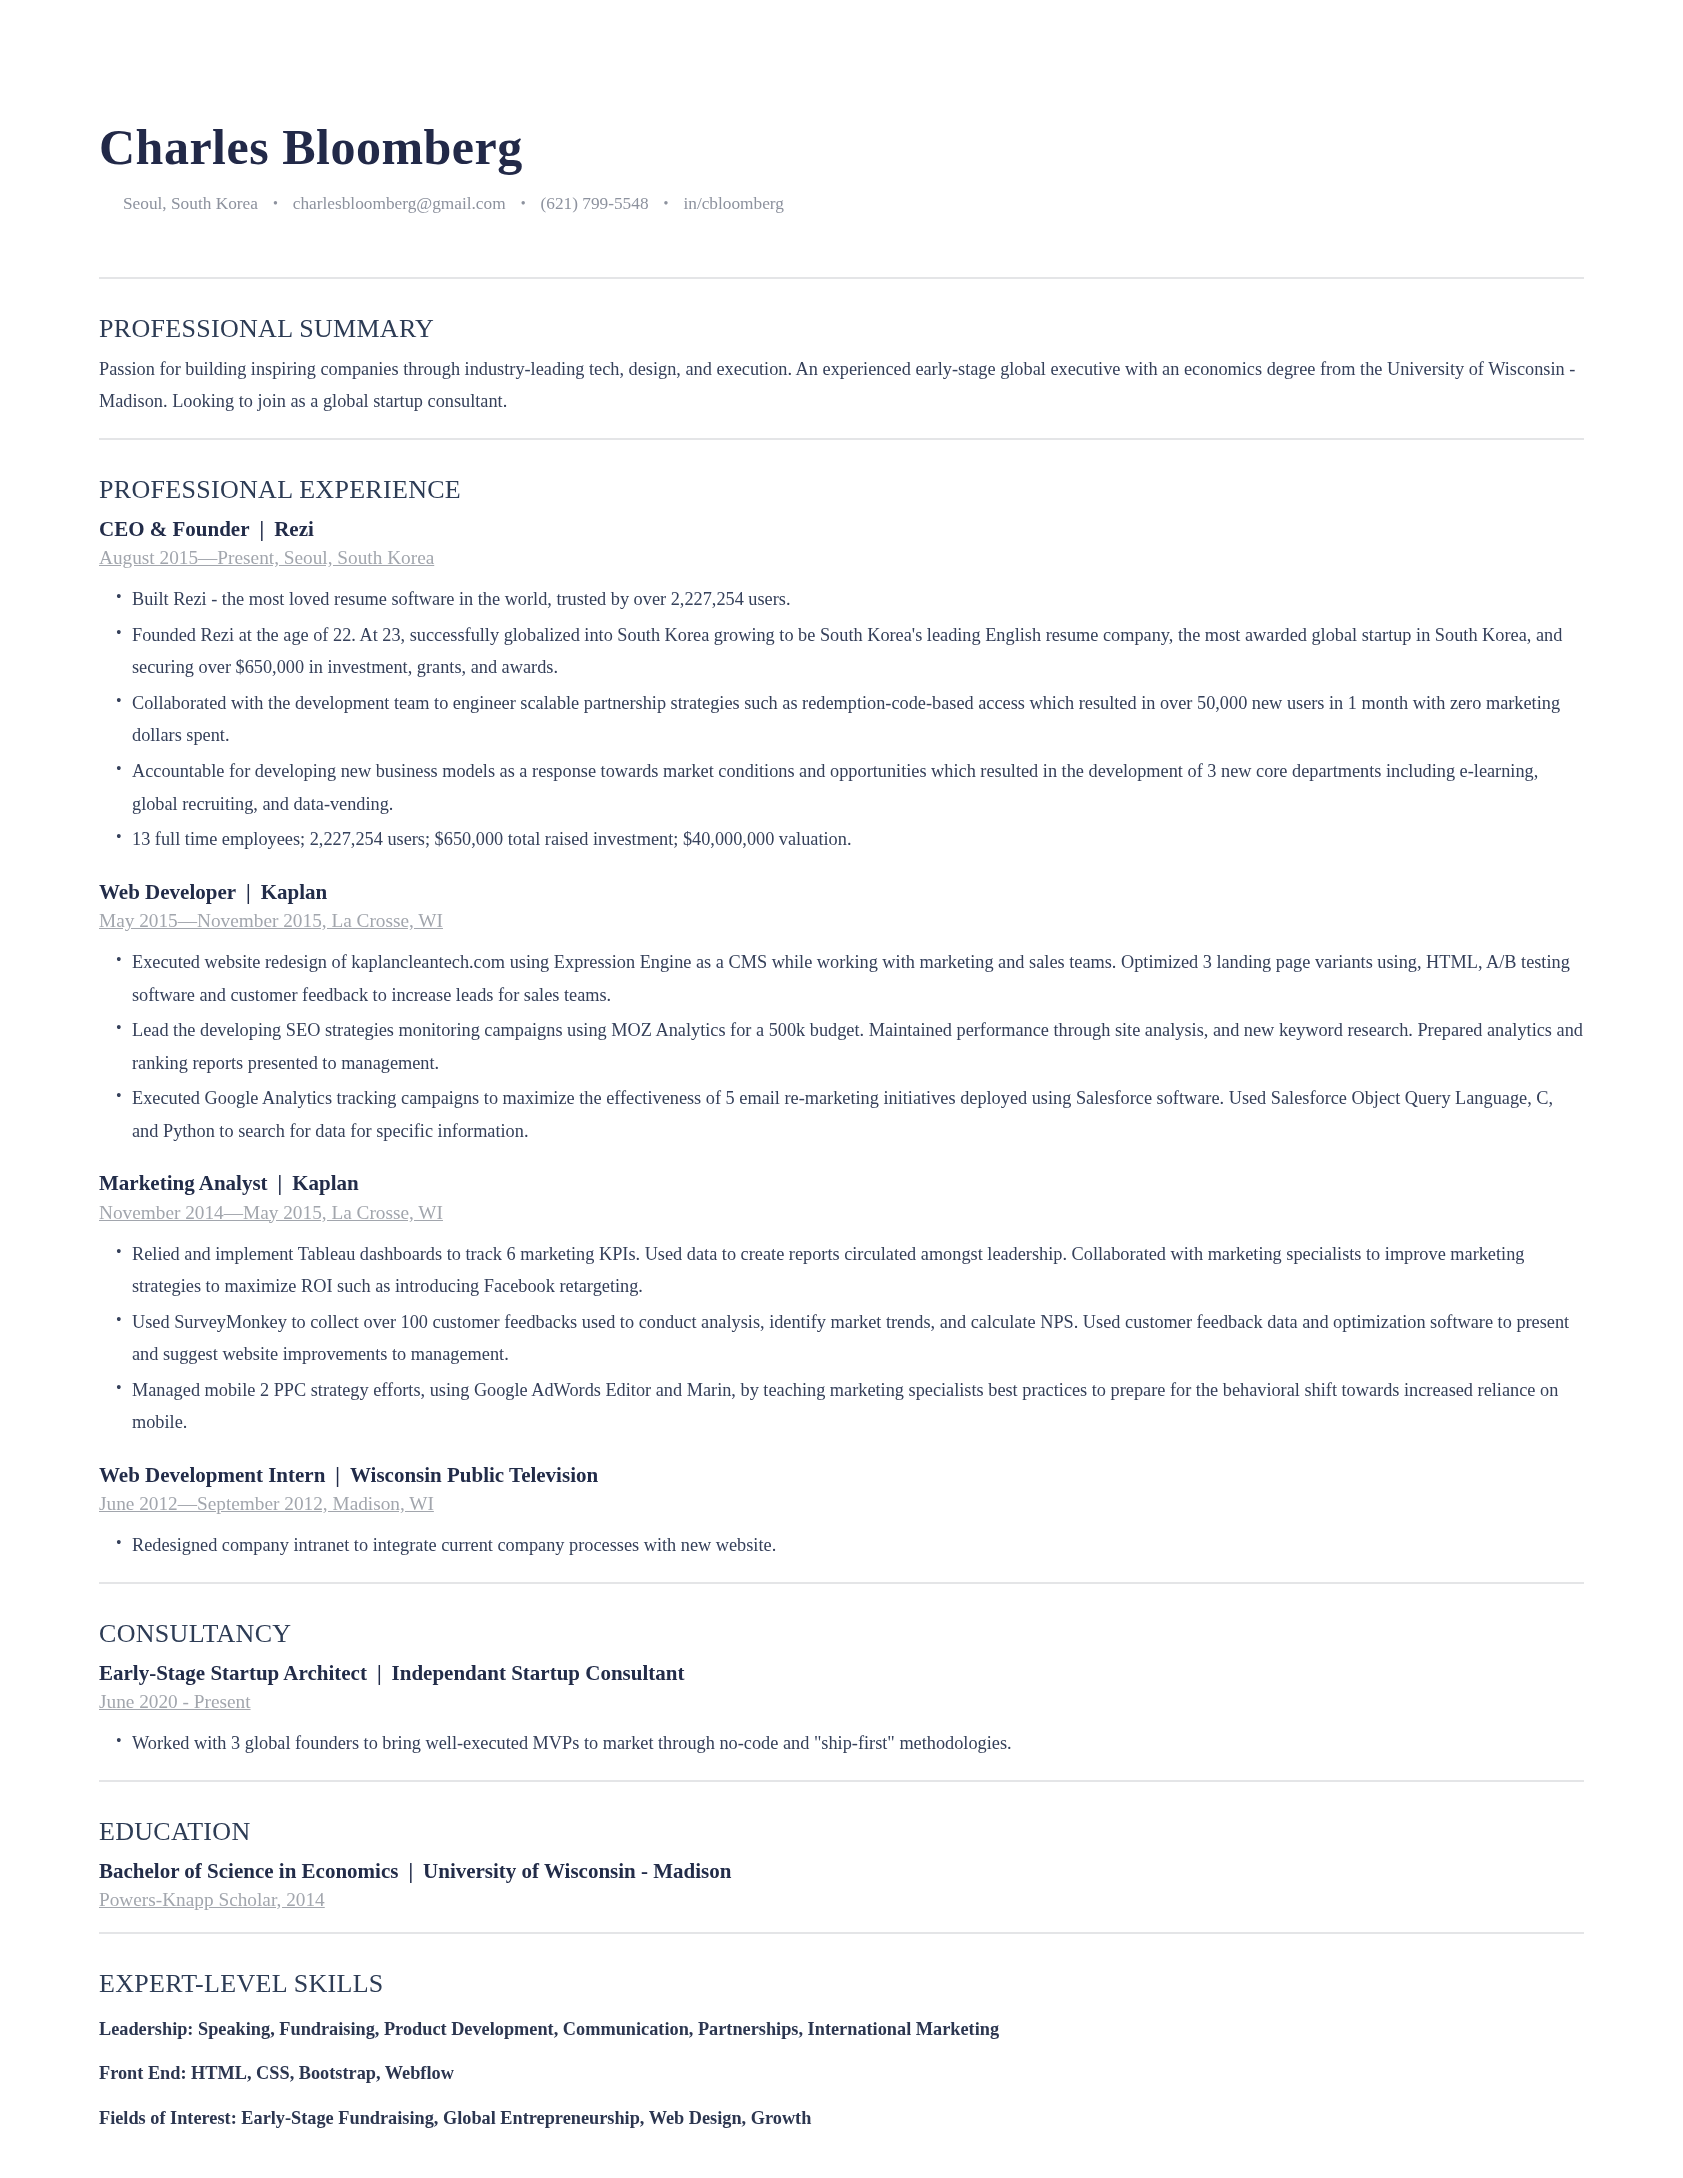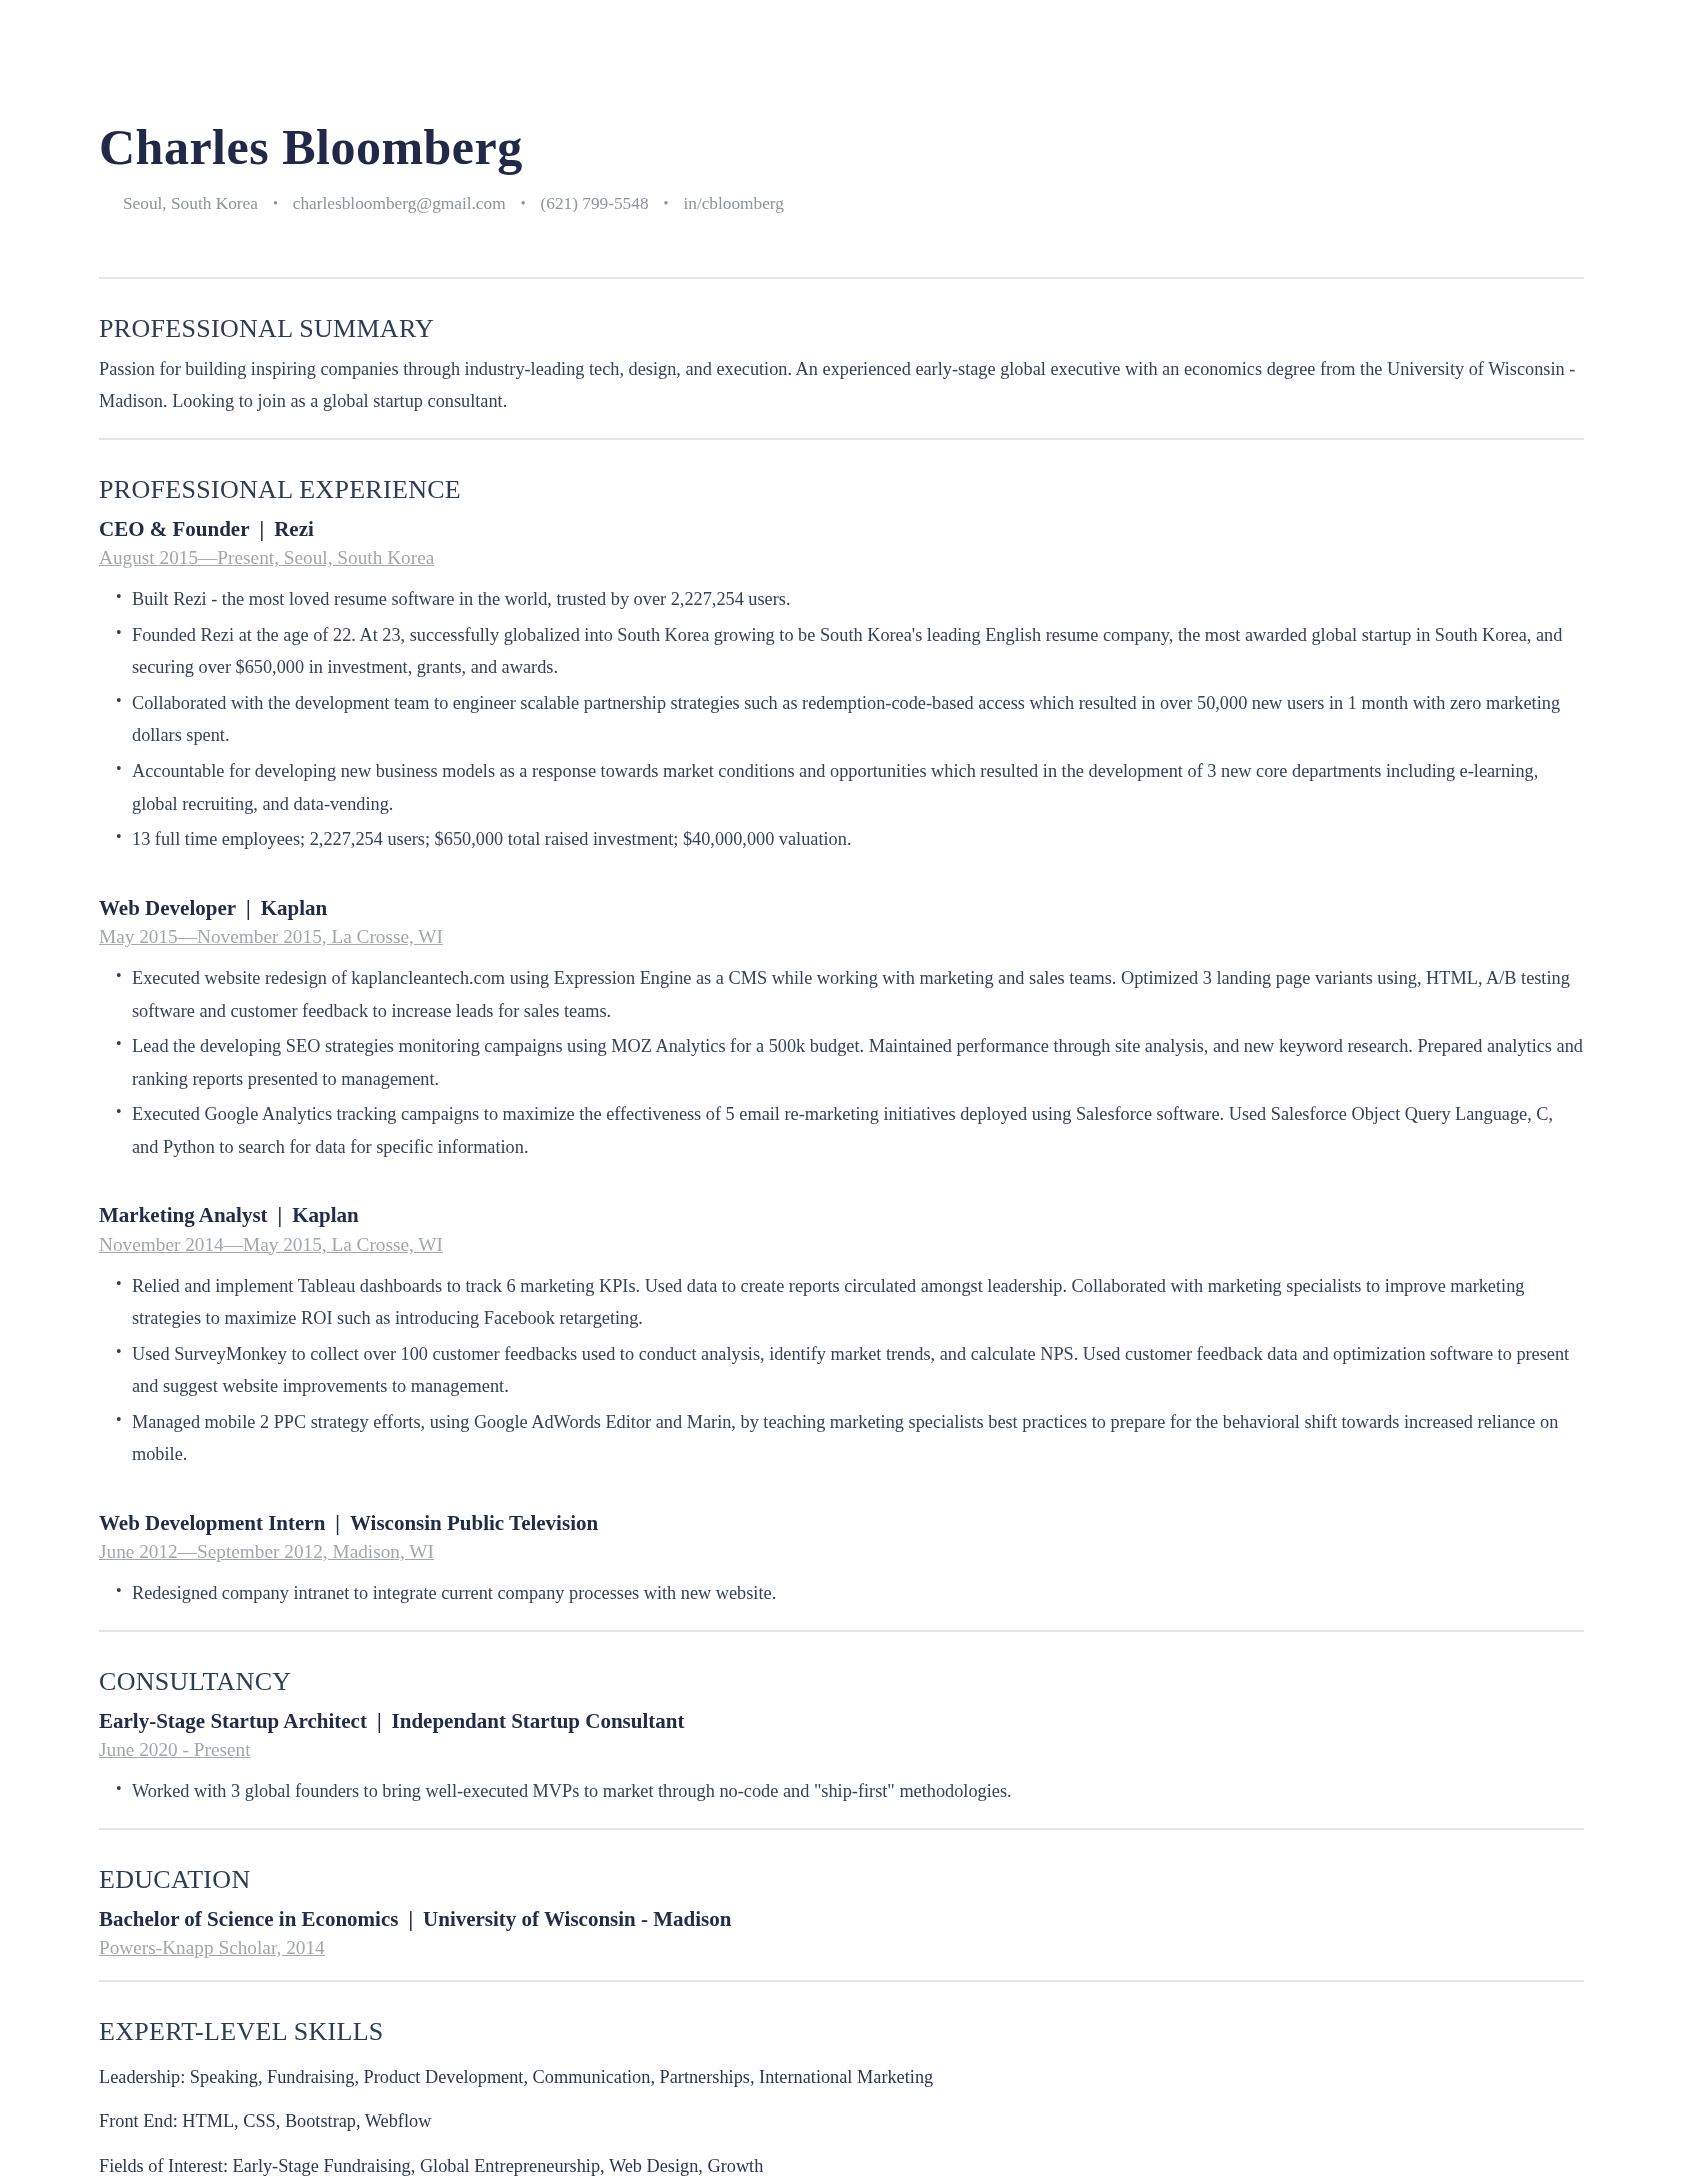--- a/index.html
+++ b/index.html
@@ -59,21 +59,21 @@
 
   .summary-text {
     margin-top: 9px;
     font-size: 18.3px;
     line-height: 1.78;
     color: #35405a;
     font-family: Liberation Serif, serif;
   }
 
   
-  .job { margin-top: 40px; }
+  .job { margin-top: 24px; }
   .job.first { margin-top: 12px; }
   .job-title {
     font-size: 21px;
     font-weight: bold;
     line-height: 1.2;
     color: #222c49;
   }
   .job-title .pipe {
     margin: 0 10px;
     font-weight: bold;
@@ -106,21 +106,21 @@
     top: 0;
     font-size: 16px;
     line-height: inherit;
     color: #35405a;
   }
 
   
   .skill-line {
     margin-top: 12px;
     font-size: 18.3px;
-    font-weight: normal;
+    font-weight: bold;
     line-height: 1.78;
     color: #2c3650;
   }
   .skill-line.first { margin-top: 14px; }
 </style>
 </head>
 <body>
 
 <div class="page">
 

